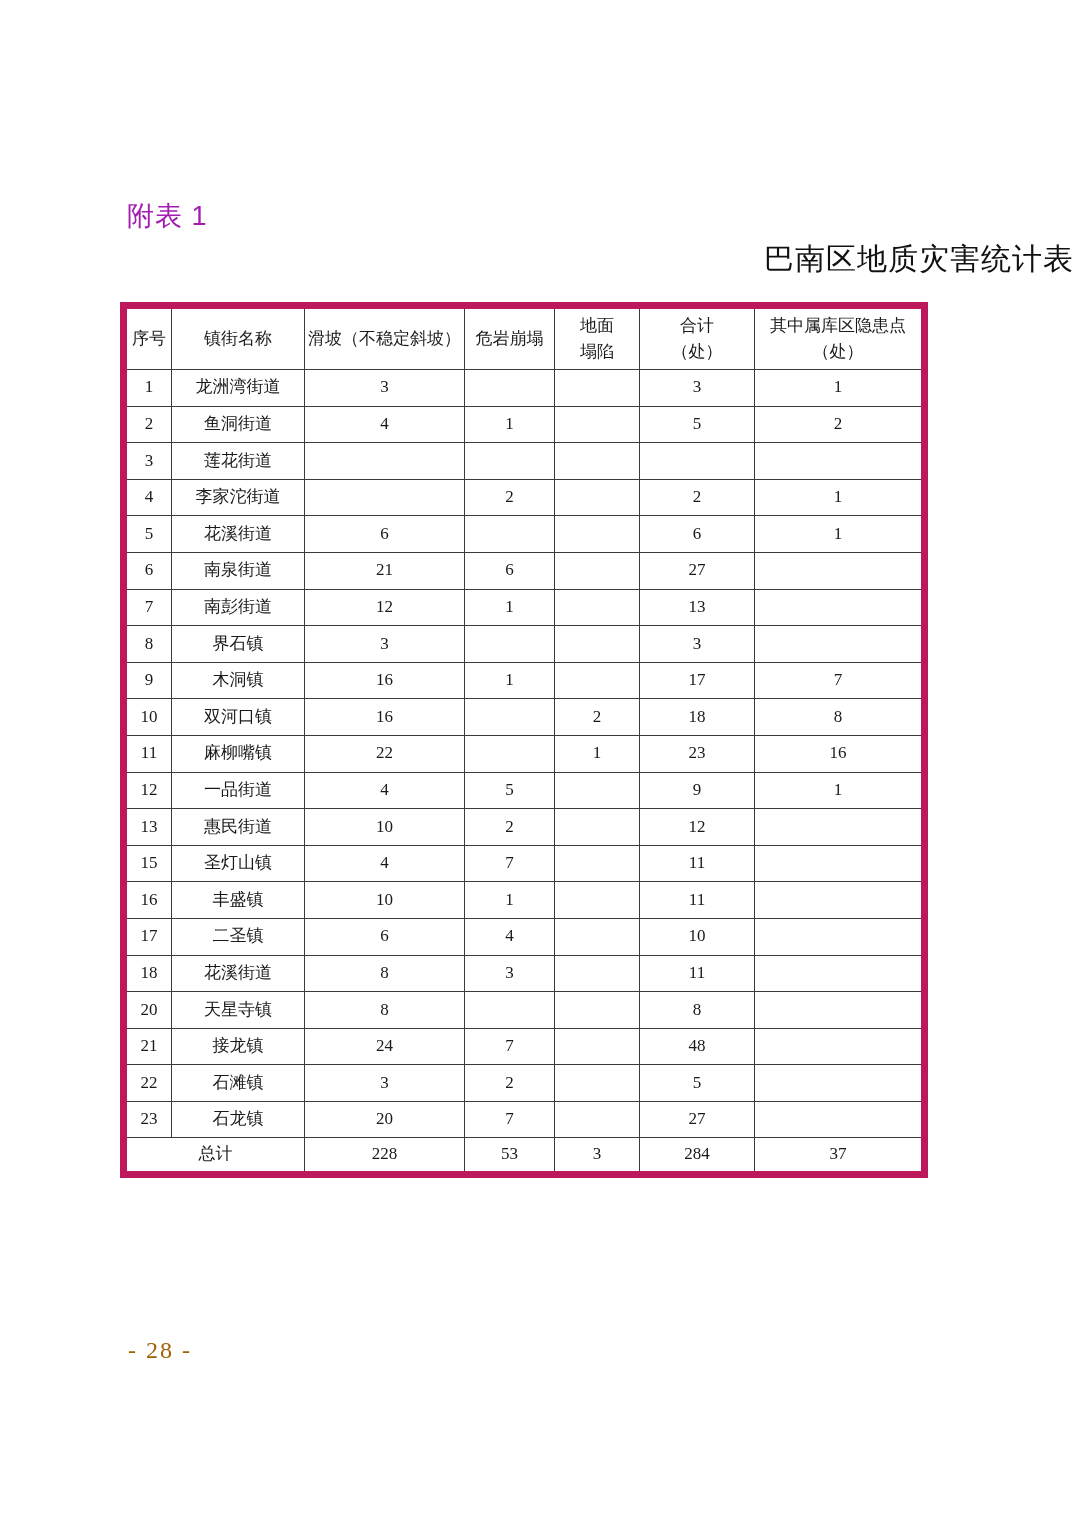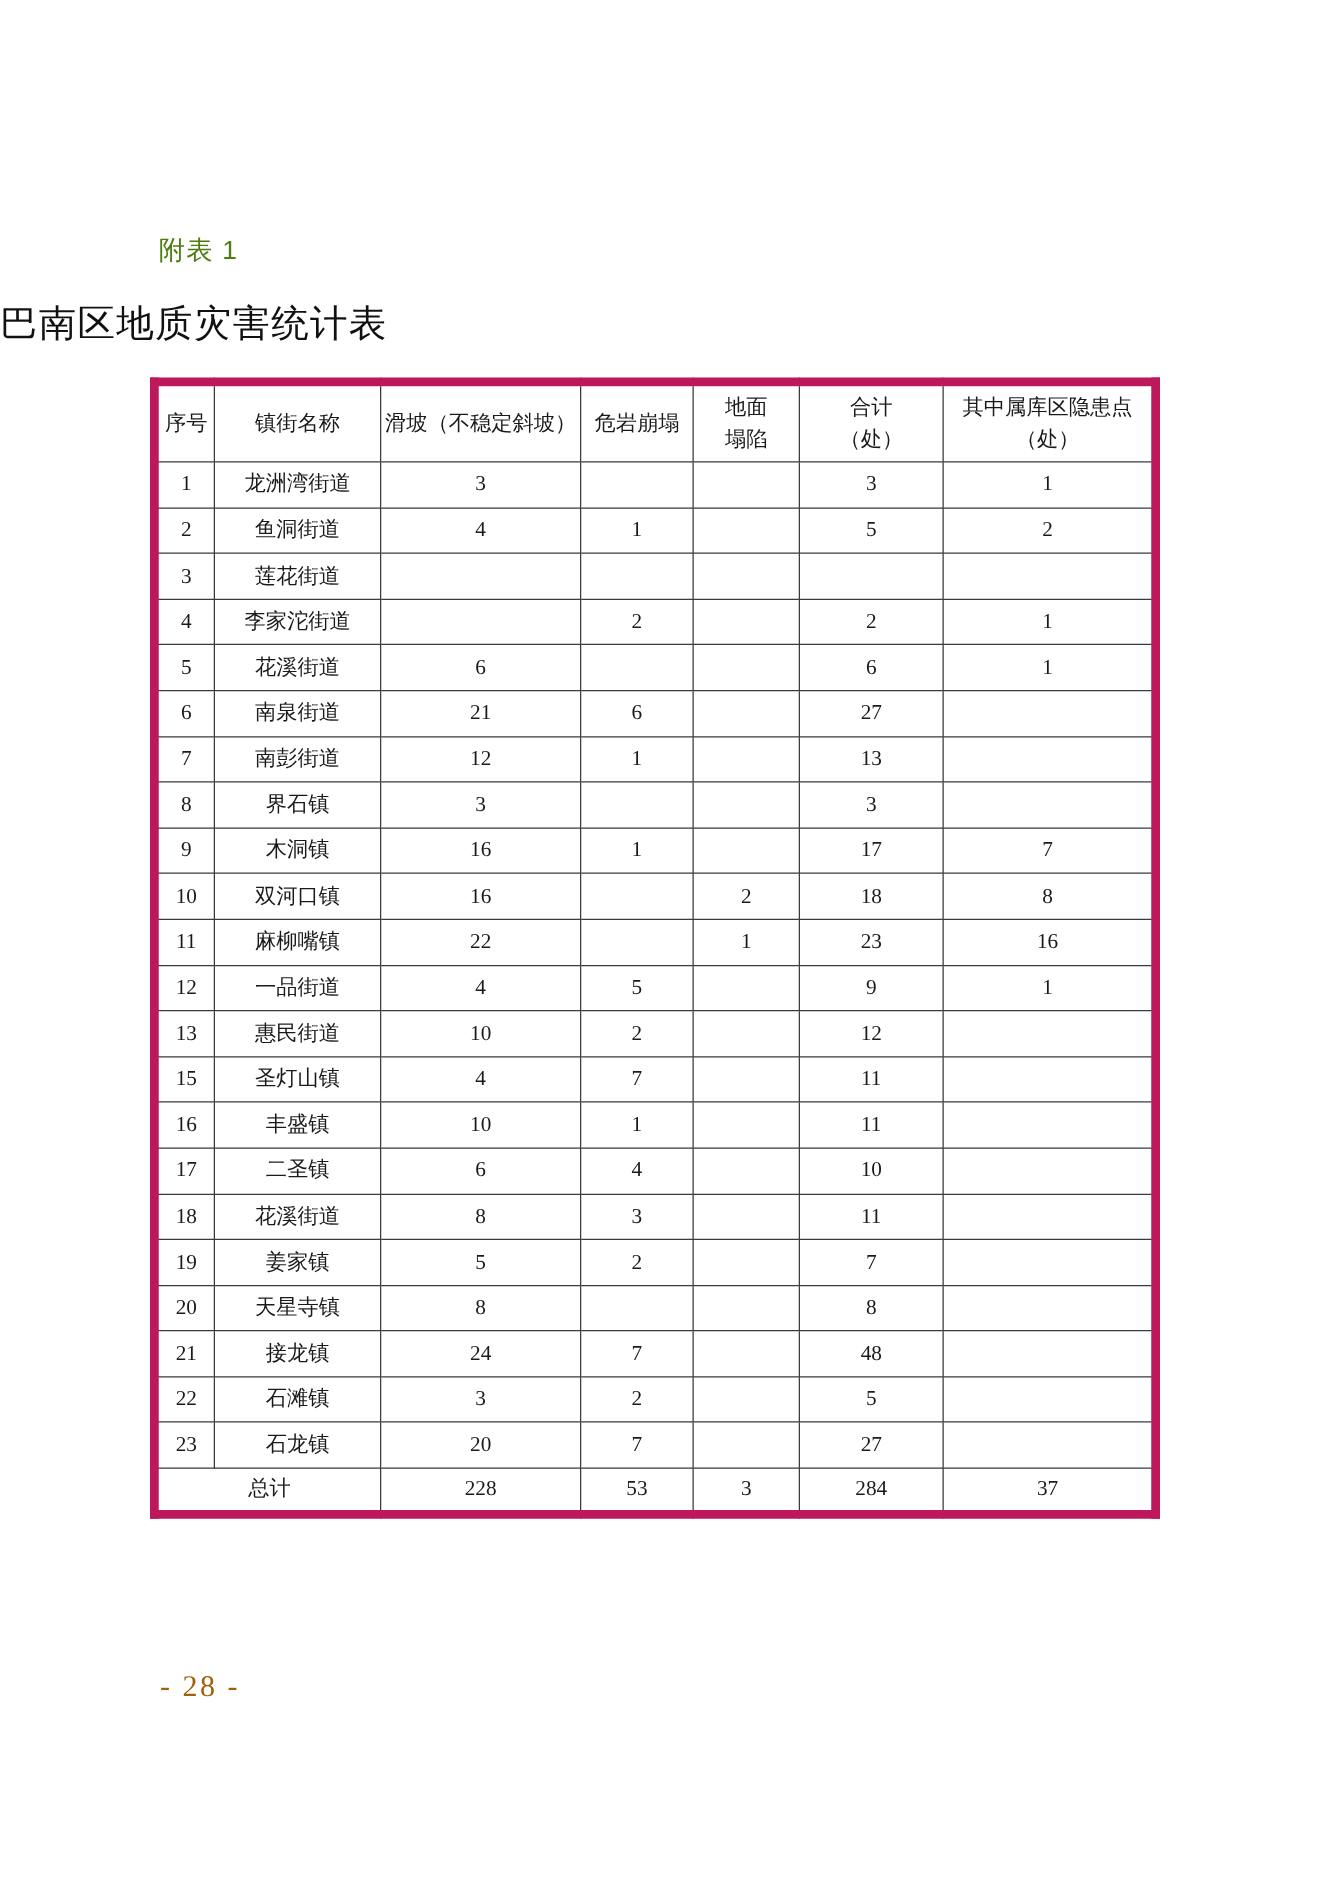--- a/index.html
+++ b/index.html
@@ -10,32 +10,32 @@
     height: 1520px;
     margin: 0 auto;
     background: #ffffff;
     color: #1a1a1a;
     font-family: "Liberation Serif", "DejaVu Serif", serif;
     overflow: hidden;
   }
   .appendix-label {
     position: absolute;
     left: 127px;
-    top: 186px;
+    top: 198px;
     font-family: "Liberation Sans", "DejaVu Sans", sans-serif;
-    font-size: 21px;
+    font-size: 27px;
     letter-spacing: 1px;
-    color: #4d7c0f;
+    color: #a21caf;
   }
   .doc-title {
     position: absolute;
     left: 0;
     top: 239px;
     width: 100%;
-    text-align: left;
+    text-align: right;
     font-family: "Liberation Sans", "DejaVu Sans", sans-serif;
     font-size: 30px;
     font-weight: 500;
     letter-spacing: 1px;
     color: #111;
   }
   table.stats-table {
     position: absolute;
     left: 120px;
     top: 302px;
@@ -255,29 +255,20 @@
         <tr>
           <td>18</td>
           <td>花溪街道</td>
           <td>8</td>
           <td>3</td>
           <td></td>
           <td>11</td>
           <td></td>
         </tr>
         <tr>
-          <td>19</td>
-          <td>姜家镇</td>
-          <td>5</td>
-          <td>2</td>
-          <td></td>
-          <td>7</td>
-          <td></td>
-        </tr>
-        <tr>
           <td>20</td>
           <td>天星寺镇</td>
           <td>8</td>
           <td></td>
           <td></td>
           <td>8</td>
           <td></td>
         </tr>
         <tr>
           <td>21</td>

